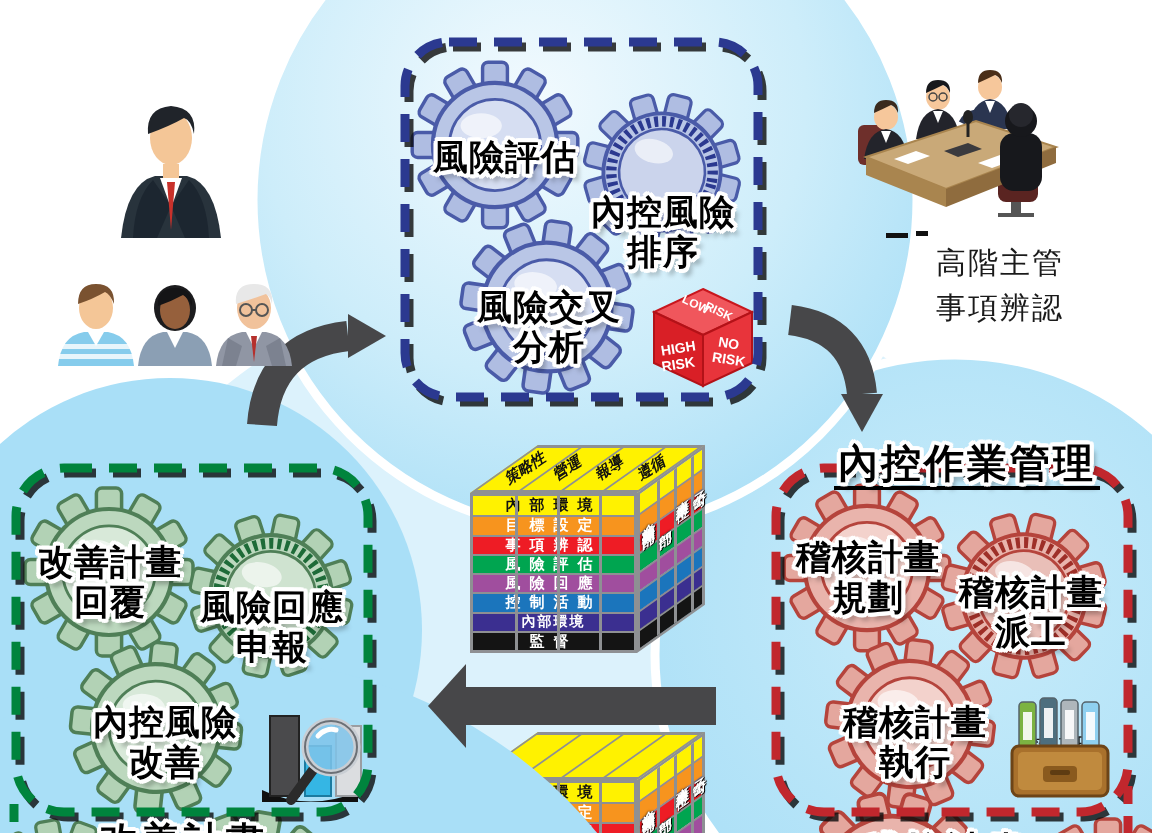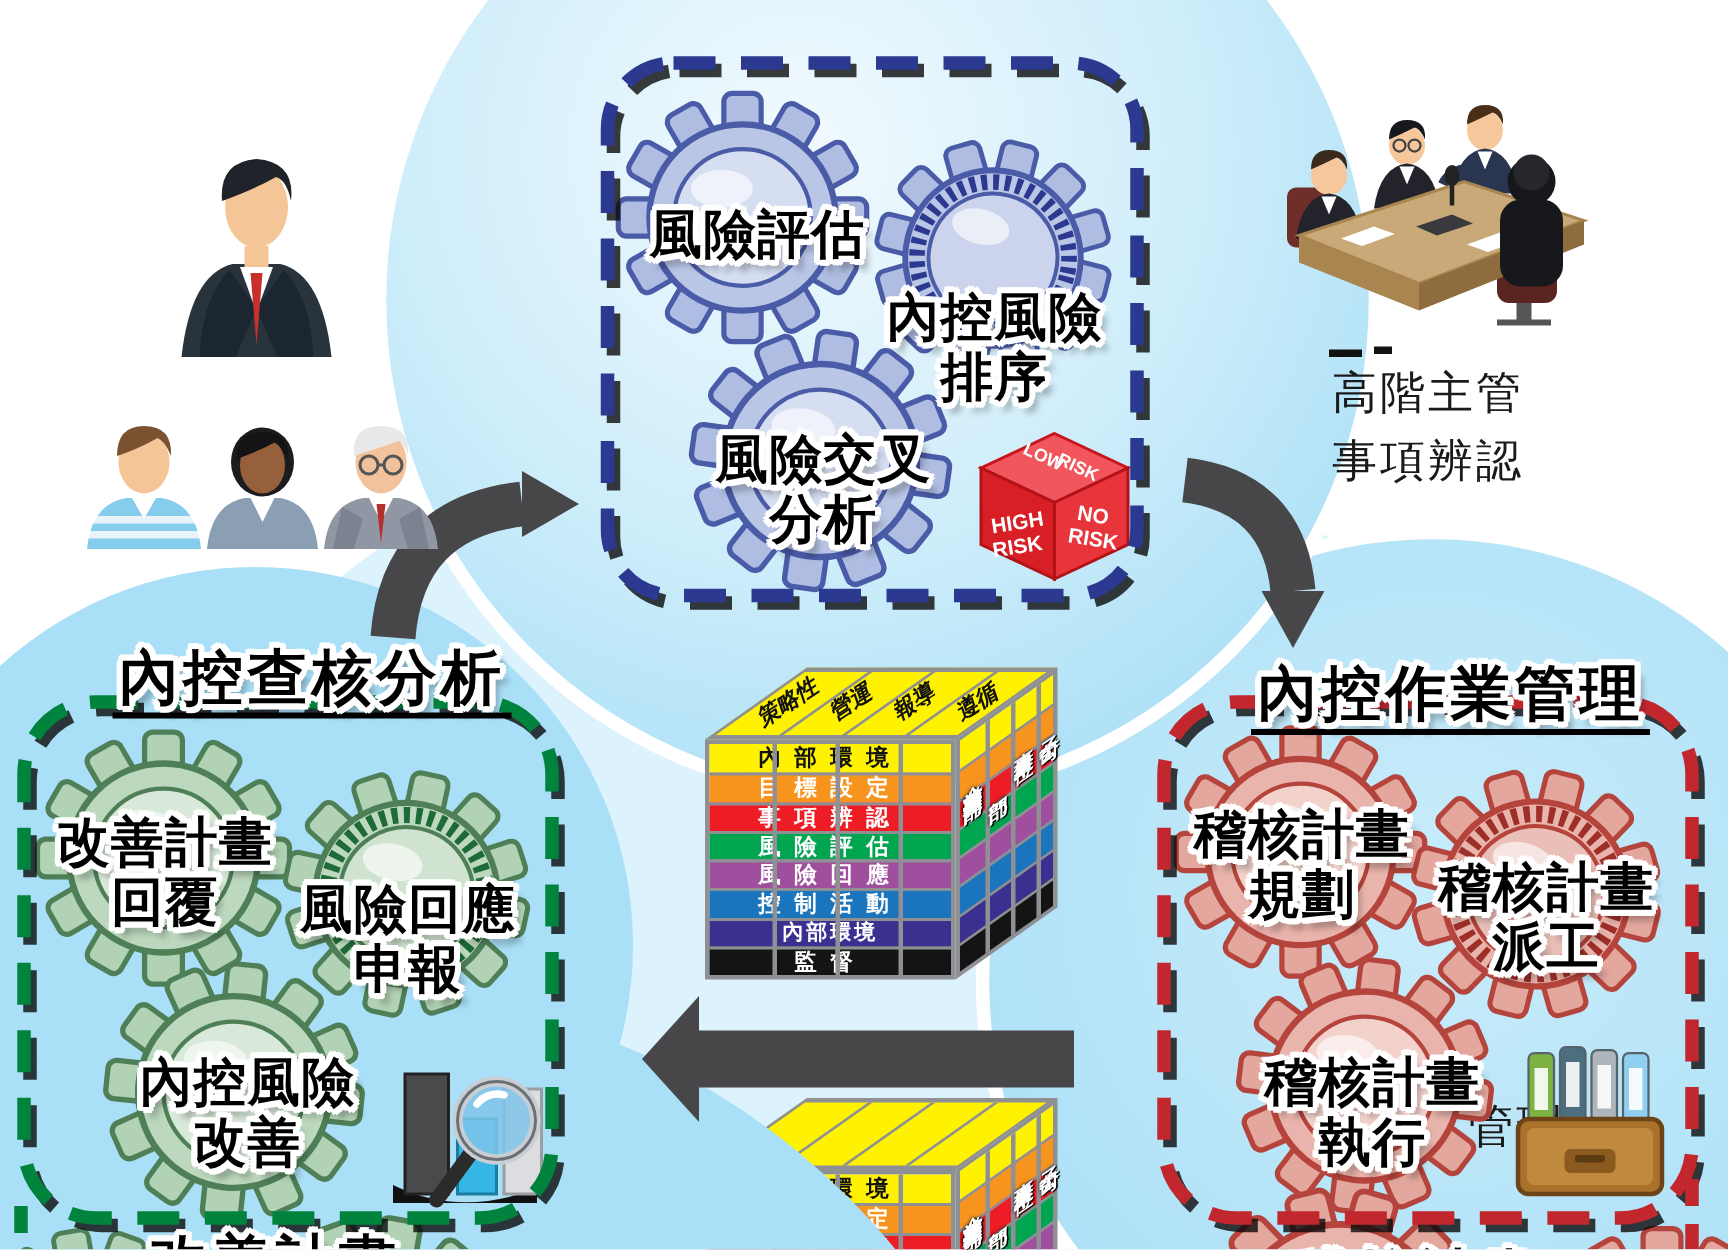--- a/index.html
+++ b/index.html
@@ -10,21 +10,21 @@
   svg{display:block;}
   
   .ow{color:#000;font-weight:bold;
       text-shadow:-3px -3px 0 #fff,3px -3px 0 #fff,-3px 3px 0 #fff,3px 3px 0 #fff,
                   -4px 0 0 #fff,4px 0 0 #fff,0 -4px 0 #fff,0 4px 0 #fff,
                   -2px -4px 0 #fff,2px 4px 0 #fff,-4px 2px 0 #fff,4px -2px 0 #fff,
                   5px 7px 5px rgba(0,0,0,.35);}
   .gearlbl{width:200px;text-align:center;font-size:35px;line-height:40px;letter-spacing:1px;}
   .boxtitle{font-size:40px;line-height:44px;letter-spacing:3px;border-bottom:4px solid #000;
             padding:0 4px 1px 4px;}
-  .plain{color:#1a1a1a;font-size:30px;line-height:45px;letter-spacing:2px;font-weight:500;}
+  .plain{color:#1a1a1a;font-size:30px;line-height:45px;letter-spacing:2px;font-weight:500;margin-left:48px;}
   
   .cubewrap{position:absolute;inset:0;pointer-events:none;}
   .cfront{position:absolute;left:470px;top:493px;width:167px;height:160px;
           border:3px solid #8e9093;}
   .crow{position:relative;width:100%;height:19.25px;display:flex;align-items:center;
         justify-content:center;font-size:15px;font-weight:bold;letter-spacing:9px;
         border-top:2px solid #8e9093;font-family:"Liberation Serif","DejaVu Serif",serif;}
   .crow:first-child{border-top:none;}
   .vline{position:absolute;top:0;width:3px;height:100%;background:#8e9093;}
   .cside{position:absolute;left:637px;top:493px;width:68px;height:160px;
@@ -369,21 +369,20 @@
   <div class="abs ow gearlbl" style="left:449px;top:287px">
     <div>風險交叉</div>
       <div>分析</div>
   </div>
 
   <div class="abs plain" style="left:888px;top:240px">
     <div>高階主管</div>
     <div>事項辨認</div>
   </div>
 
-  <div class="abs ow boxtitle" style="left:75px;top:430px">內控查核分析</div>
   <div class="abs ow gearlbl" style="left:10px;top:542px">
     <div>改善計畫</div>
       <div>回覆</div>
   </div>
   <div class="abs ow gearlbl" style="left:172px;top:587px">
     <div>風險回應</div>
       <div>申報</div>
   </div>
   <div class="abs ow gearlbl" style="left:65px;top:702px">
     <div>內控風險</div>

